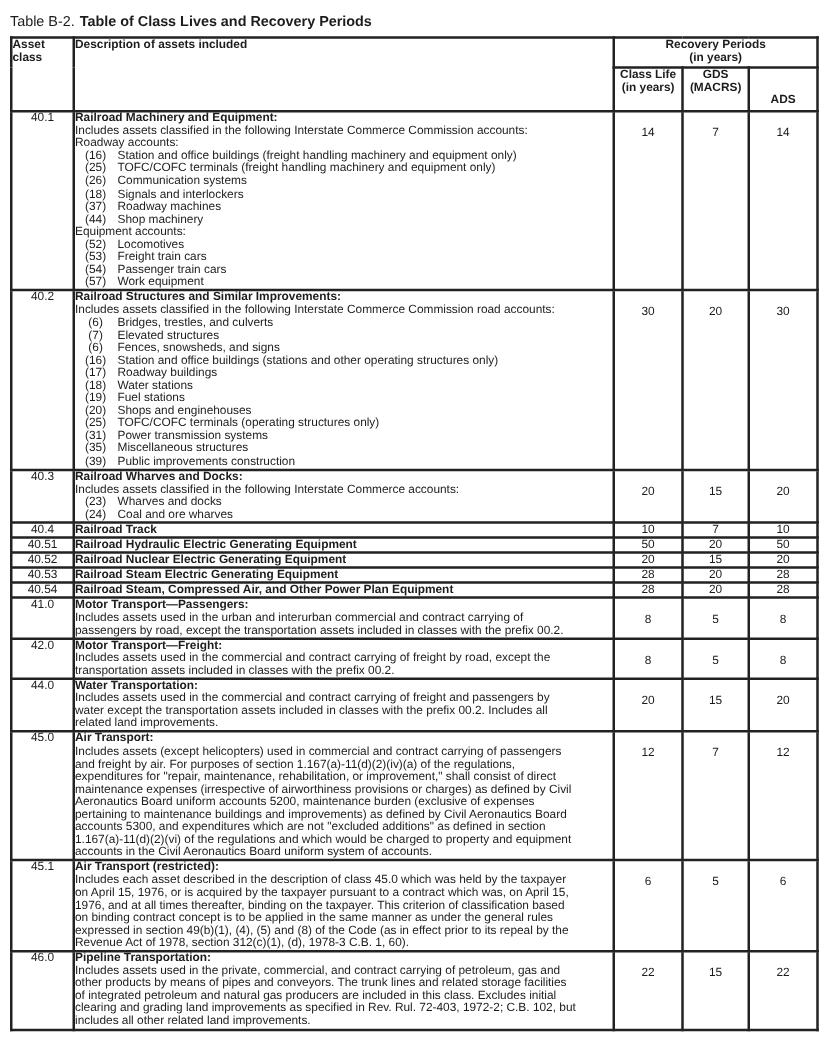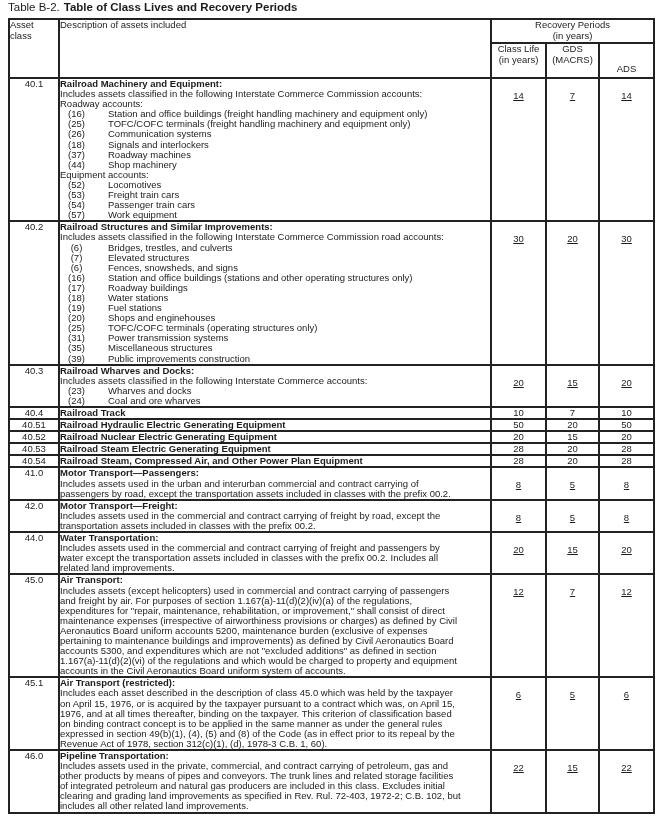--- a/index.html
+++ b/index.html
@@ -2,55 +2,55 @@
 <html><head>
 <meta charset="utf-8">
 <style>
   html,body { margin:0; padding:0; background:#ffffff; }
   body {
     width:661px; height:832px; overflow:hidden;
     font-family:"Liberation Sans", sans-serif;
     color:#1c1c1c;
     -webkit-font-smoothing:antialiased;
   }
-  .page { padding:0 8px 0 8px; }
+  .page { padding:11px 8px 0 8px; }
 
   .doc-title { font-size:11.5px; line-height:13px; margin:1px 0 4px 0; white-space:nowrap; }
   .doc-title .prefix { font-weight:normal; }
   .doc-title .main { font-weight:bold; margin-left:4px; }
 
   table.b2 {
     border-collapse:collapse;
     table-layout:fixed;
     width:645px;
   }
   table.b2 th, table.b2 td {
     border:2px solid #222;
     padding:0;
     font-size:9.5px;
     vertical-align:top;
   }
 
   
-  thead th { font-weight:normal; font-size:9.8px; line-height:10.5px; }
+  thead th { font-weight:bold; font-size:9.8px; line-height:10.5px; }
   th.h-asset, th.h-desc { vertical-align:bottom; text-align:left; padding:1px 2px 2px 4px; }
   th.h-recovery { vertical-align:middle; text-align:center; height:22px; padding:1px 0; }
   th.h-sub { vertical-align:middle; text-align:center; height:30px; padding:1px 0;margin-left:24px; }
   th.h-sub.bottom { vertical-align:bottom; padding-bottom:3px; }
 
   
   td.asset { text-align:center; padding:2px 2px 2px 5px; line-height:10.1px; }
   td.desc  { padding:2px 2px 2px 4px; }
   td.desc > div { line-height:10.1px; white-space:nowrap; }
   .desc-title { font-weight:bold; }
   .item-num  { display:inline-block; width:33px; text-align:center; }
-  .item-text { margin-left:15px; }
+  .item-text { margin-left:1px; }
 
   td.val { text-align:center; padding-top:2px; line-height:10.1px; }
-  td.val.pad { padding-top:12px;text-decoration:underline; }
+  td.val.pad { padding-top:12px; }
 </style>
 </head>
 <body>
 
 <div class="page">
 
   <div class="doc-title">
     <span class="prefix">Table B-2.</span><span class="main">Table of Class Lives and Recovery Periods</span>
   </div>
 

